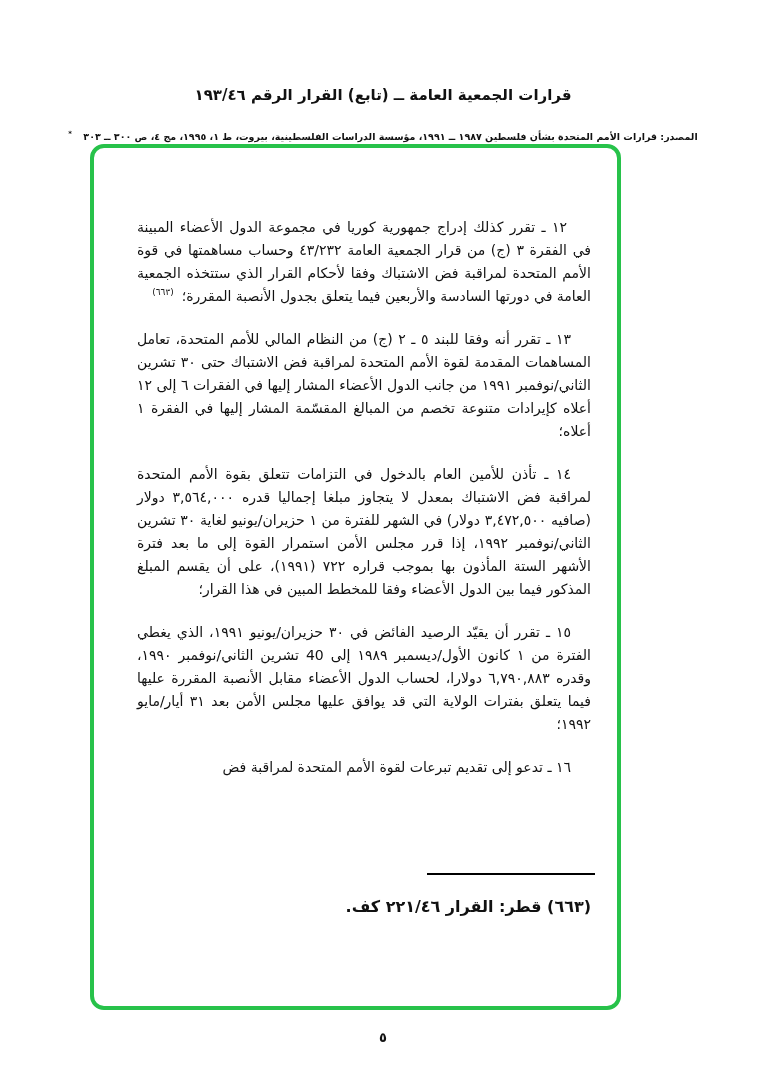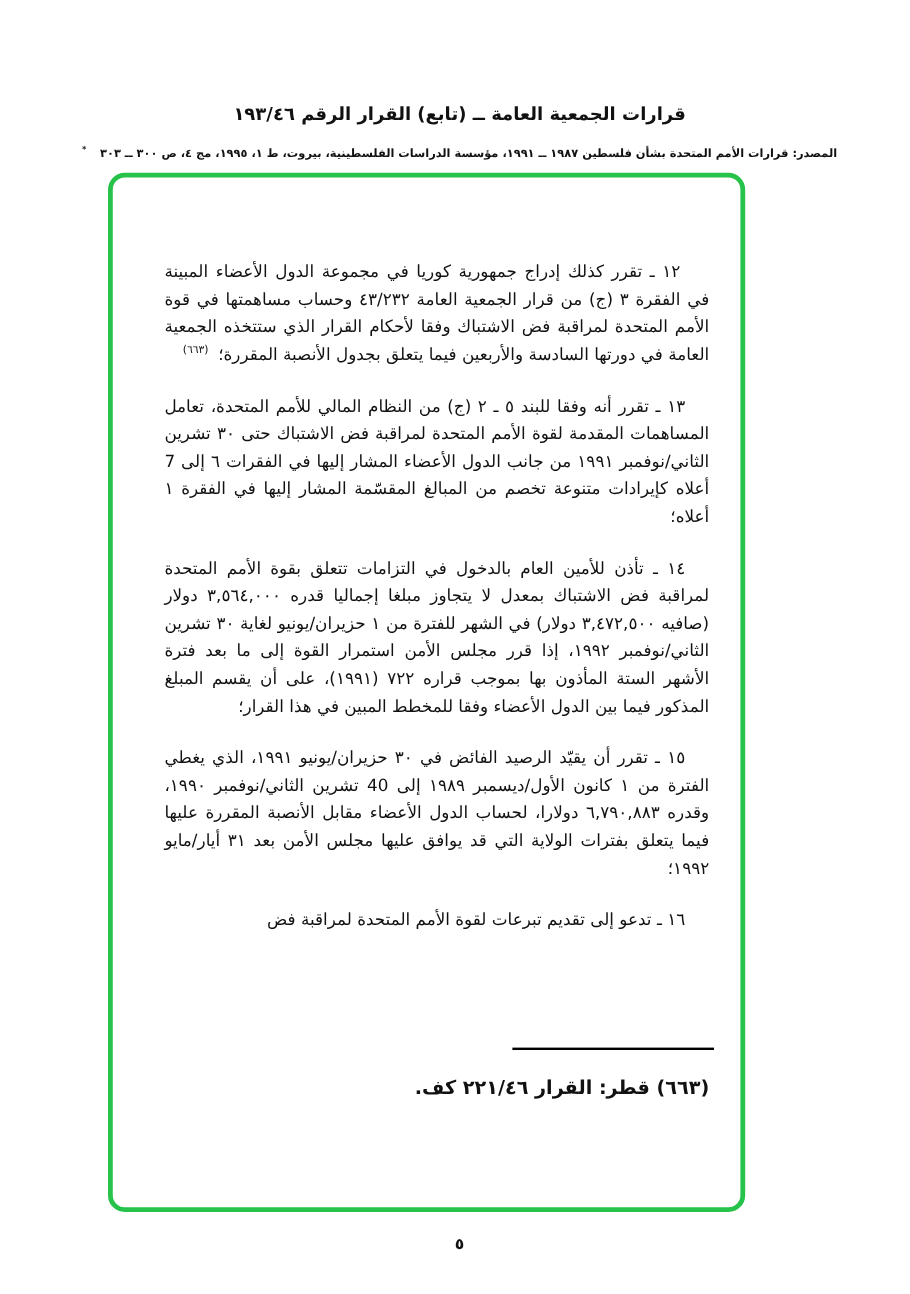--- a/index.html
+++ b/index.html
@@ -7,21 +7,21 @@
   html, body { background: #ffffff; }
   body {
     width: 758px; height: 1078px; position: relative;
     font-family: "DejaVu Sans", sans-serif;
     color: var(--ink);
   }
   .page { position: absolute; inset: 0; direction: rtl; }
 
   .header { position: absolute; top: 74px; left: 0; right: 0; text-align: center; direction: rtl; }
   .title { font-size: 15px; font-weight: bold; letter-spacing: 0; }
-  .source { font-size: 9.5px; font-weight: bold; margin-top: 9px; }
+  .source { font-size: 9.5px; font-weight: bold; margin-top: 18px; }
   .source sup { font-size: 7px; }
 
   .green-box {
     position: absolute; top: 140px; left: 86px;
     width: 531px; height: 866px;
     border: 4px solid var(--green);
     border-radius: 14px;
     background: #ffffff;
   }
 
@@ -52,21 +52,21 @@
 
   <div class="header">
     <div class="title">قرارات الجمعية العامة ــ (تابع) القرار الرقم ١٩٣/٤٦</div>
     <div class="source"><span>المصدر: قرارات الأمم المتحدة بشأن فلسطين ١٩٨٧ ــ ١٩٩١، مؤسسة الدراسات الفلسطينية، بيروت، ط ١، ١٩٩٥، مج ٤، ص ٣٠٠ ــ ٣٠٣</span> <sup>*</sup></div>
   </div>
 
   <div class="green-box">
 
     <div class="text-col">
       <p class="para"><span>١٢ ـ تقرر كذلك إدراج جمهورية كوريا في مجموعة الدول الأعضاء المبينة في الفقرة ٣ (ج) من قرار الجمعية العامة ٤٣/٢٣٢ وحساب مساهمتها في قوة الأمم المتحدة لمراقبة فض الاشتباك وفقا لأحكام القرار الذي ستتخذه الجمعية العامة في دورتها السادسة والأربعين فيما يتعلق بجدول الأنصبة المقررة؛</span><sup>(٦٦٣)</sup></p>
-      <p class="para">١٣ ـ تقرر أنه وفقا للبند ٥ ـ ٢ (ج) من النظام المالي للأمم المتحدة، تعامل المساهمات المقدمة لقوة الأمم المتحدة لمراقبة فض الاشتباك حتى ٣٠ تشرين الثاني/نوفمبر ١٩٩١ من جانب الدول الأعضاء المشار إليها في الفقرات ٦ إلى 7 أعلاه كإيرادات متنوعة تخصم من المبالغ المقسّمة المشار إليها في الفقرة ١ أعلاه؛</p>
+      <p class="para">١٣ ـ تقرر أنه وفقا للبند ٥ ـ ٢ (ج) من النظام المالي للأمم المتحدة، تعامل المساهمات المقدمة لقوة الأمم المتحدة لمراقبة فض الاشتباك حتى ٣٠ تشرين الثاني/نوفمبر ١٩٩١ من جانب الدول الأعضاء المشار إليها في الفقرات ٦ إلى ١٢ أعلاه كإيرادات متنوعة تخصم من المبالغ المقسّمة المشار إليها في الفقرة ١ أعلاه؛</p>
       <p class="para">١٤ ـ تأذن للأمين العام بالدخول في التزامات تتعلق بقوة الأمم المتحدة لمراقبة فض الاشتباك بمعدل لا يتجاوز مبلغا إجماليا قدره ٣,٥٦٤,٠٠٠ دولار (صافيه ٣,٤٧٢,٥٠٠ دولار) في الشهر للفترة من ١ حزيران/يونيو لغاية ٣٠ تشرين الثاني/نوفمبر ١٩٩٢، إذا قرر مجلس الأمن استمرار القوة إلى ما بعد فترة الأشهر الستة المأذون بها بموجب قراره ٧٢٢ (١٩٩١)، على أن يقسم المبلغ المذكور فيما بين الدول الأعضاء وفقا للمخطط المبين في هذا القرار؛</p>
       <p class="para">١٥ ـ تقرر أن يقيّد الرصيد الفائض في ٣٠ حزيران/يونيو ١٩٩١، الذي يغطي الفترة من ١ كانون الأول/ديسمبر ١٩٨٩ إلى 40 تشرين الثاني/نوفمبر ١٩٩٠، وقدره ٦,٧٩٠,٨٨٣ دولارا، لحساب الدول الأعضاء مقابل الأنصبة المقررة عليها فيما يتعلق بفترات الولاية التي قد يوافق عليها مجلس الأمن بعد ٣١ أيار/مايو ١٩٩٢؛</p>
       <p class="para">١٦ ـ تدعو إلى تقديم تبرعات لقوة الأمم المتحدة لمراقبة فض</p>
     </div>
 
     <div class="footnote-area">
       <div class="footnote-rule"></div>
       <div class="footnote">(٦٦٣) قطر: القرار ٢٢١/٤٦ كف.</div>
     </div>
 

